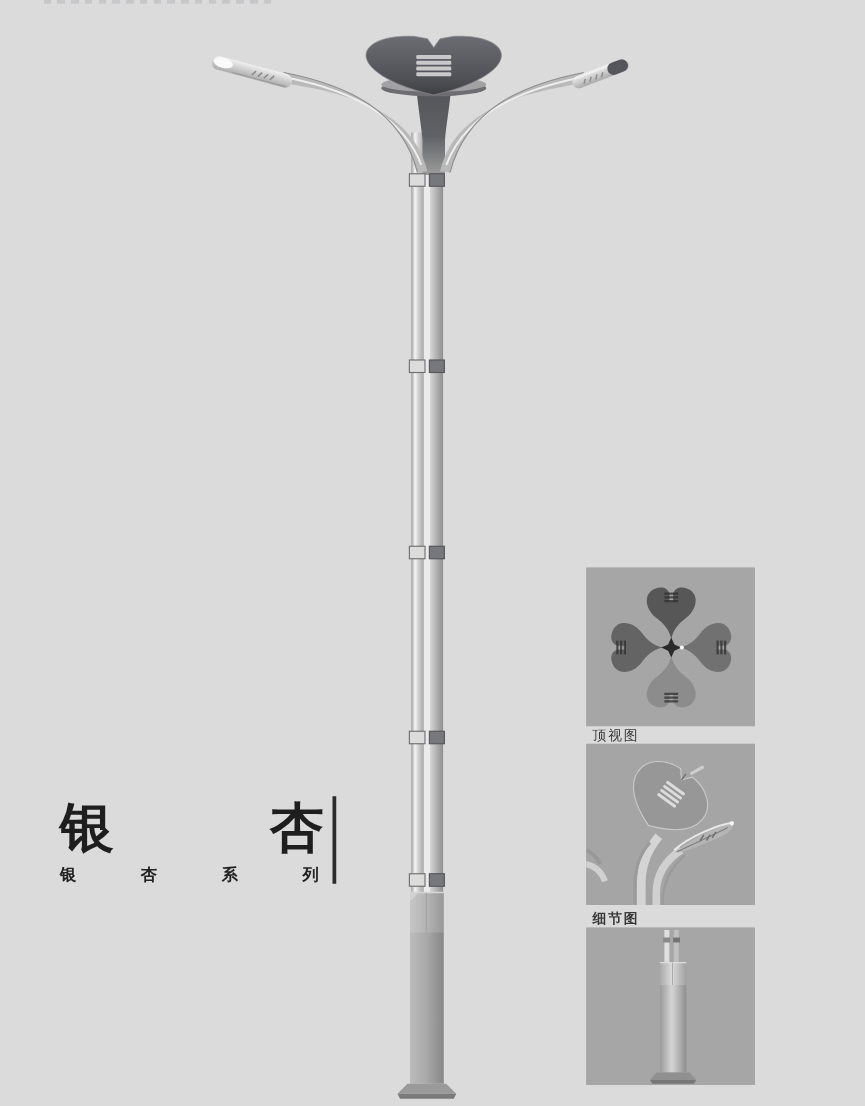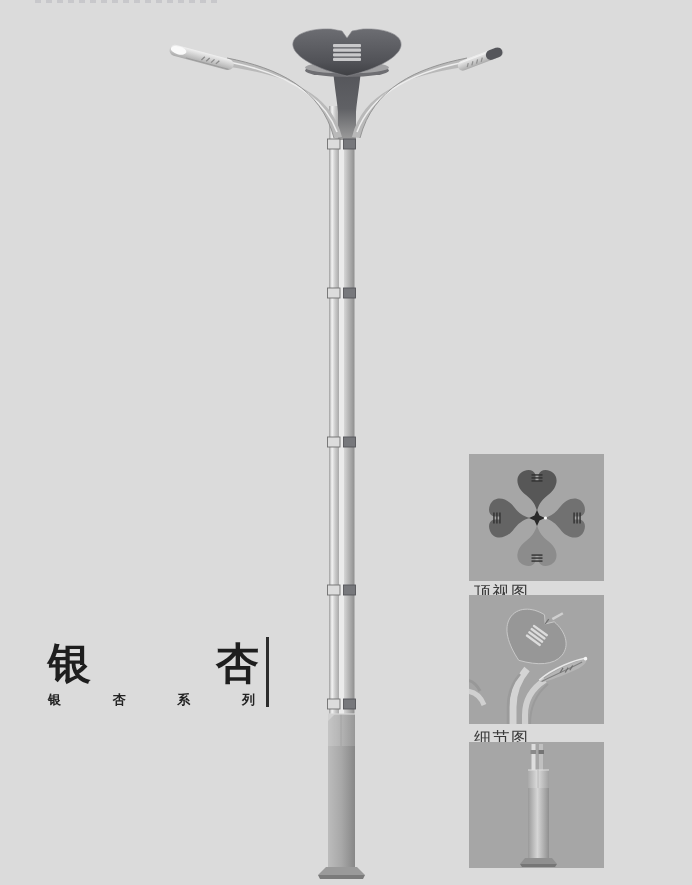--- a/index.html
+++ b/index.html
@@ -40,24 +40,24 @@
   .title-divider{
     left:266px;top:637px;width:3px;height:70px;background:#2c2c2c;
   }
 
   
   .thumb{background:#a6a6a6;display:block;}
   .thumb1{left:469px;top:454px;}
   .thumb2{left:469px;top:595px;}
   .thumb3{left:469px;top:742px;}
   .thumb-label{
-    font-size:17px;color:#3a3a3a;letter-spacing:1.5px;font-weight:400;
+    font-size:11px;color:#3a3a3a;letter-spacing:1.5px;font-weight:400;
   }
   .label1{left:474px;top:581px;}
-  .label2{left:474px;top:727px;}
+  .label2{left:474px;top:727px;font-weight:bold;}
 </style>
 </head>
 <body>
 
 <div class="page">
 
   <div class="abs top-remnant"></div>
 
   <svg class="abs lamp-svg" width="692" height="885" viewBox="0 0 692 885">
     <defs>

